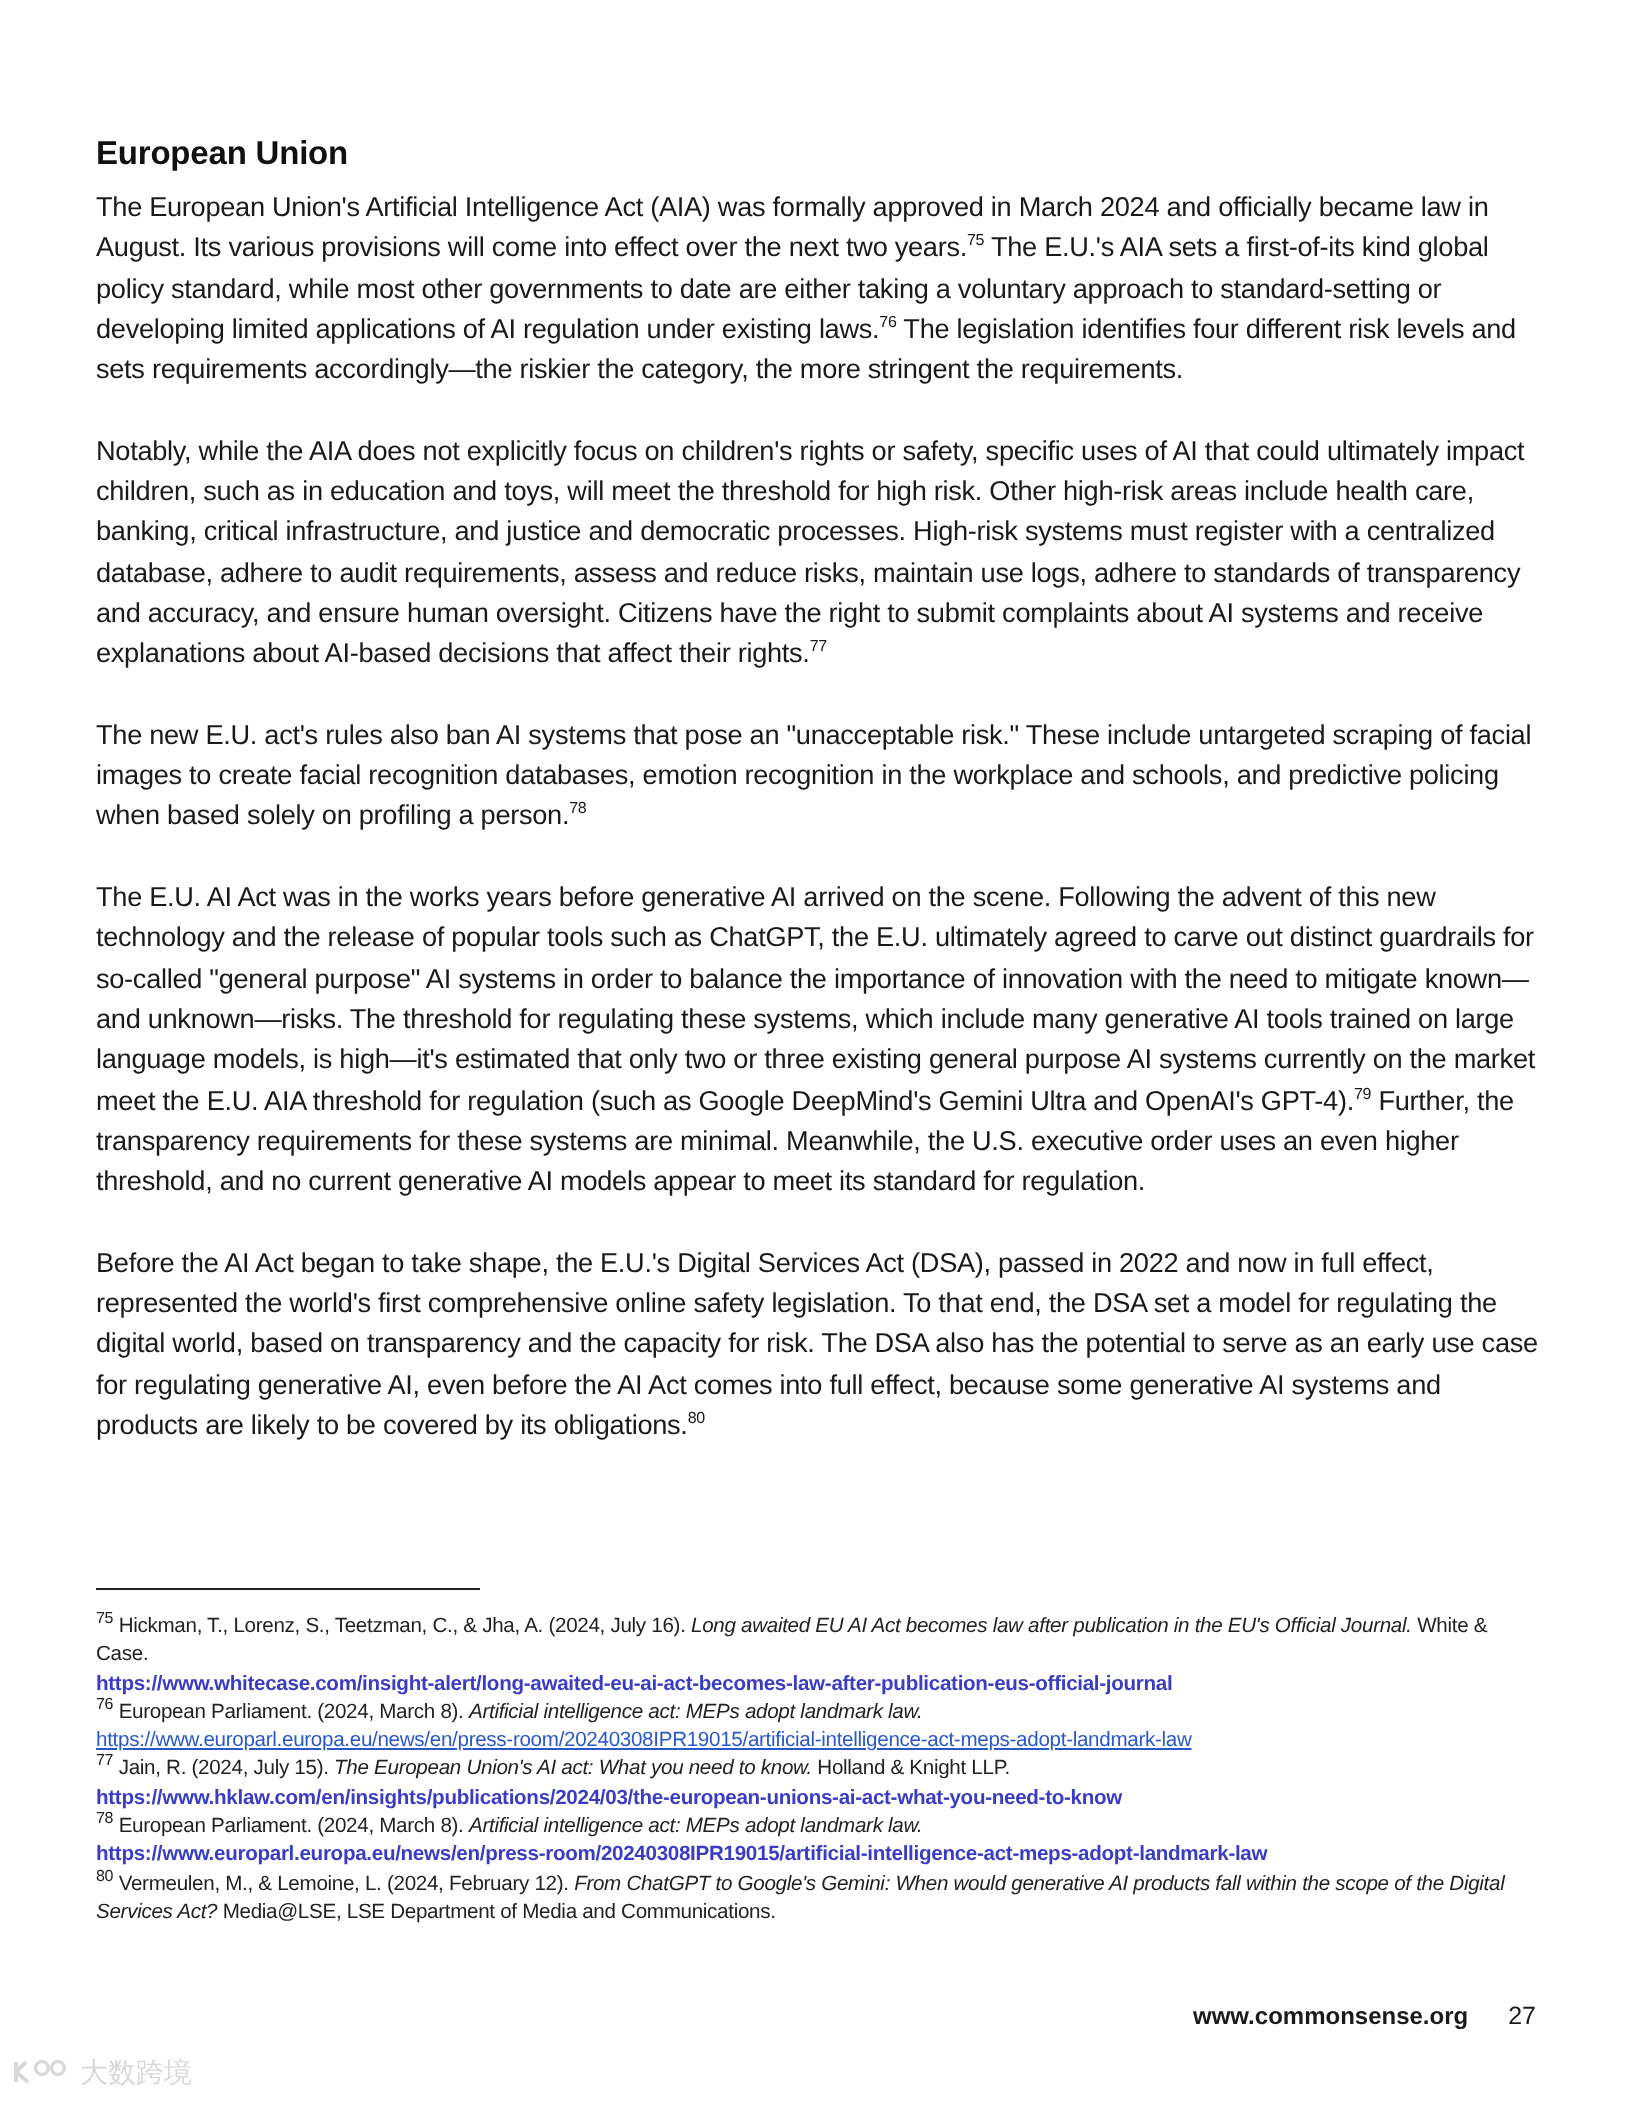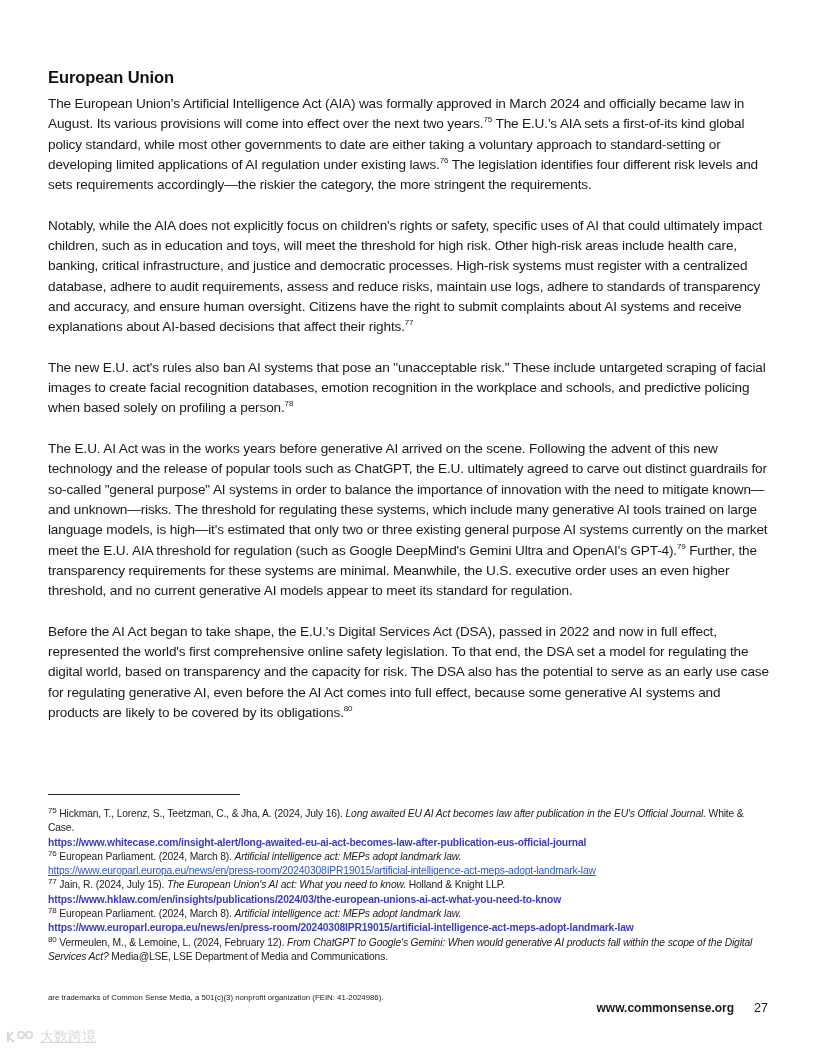--- a/index.html
+++ b/index.html
@@ -96,26 +96,24 @@
     }
     .page-number {
       font-size: 12.5px;
       color: #1a1a1a;
     }
     .watermark {
       position: absolute;
       left: 6px;
       top: 1028px;
       display: flex;
-      align-items: center;
       gap: 4px;
       color: #d8d8d8;
       font-size: 14px;
       font-family: "DejaVu Sans", sans-serif;
-      text-decoration: underline;
     }
     .watermark-logo {
       width: 30px;
       height: 16px;
       display: inline-block;
     }
   </style>
 </head>
 <body>
 
@@ -134,21 +132,20 @@
 
 <div class="footnotes" id="footnotes">
     <div class="fn"><sup>75</sup><span> Hickman, T., Lorenz, S., Teetzman, C., &amp; Jha, A. (2024, July 16). </span><em>Long awaited EU AI Act becomes law after publication in the EU's Official Journal.</em><span> White &amp; Case.</span><a class="fn-link">https://www.whitecase.com/insight-alert/long-awaited-eu-ai-act-becomes-law-after-publication-eus-official-journal</a></div>
     <div class="fn"><sup>76</sup><span> European Parliament. (2024, March 8). </span><em>Artificial intelligence act: MEPs adopt landmark law.</em><a class="fn-link underlined">https://www.europarl.europa.eu/news/en/press-room/20240308IPR19015/artificial-intelligence-act-meps-adopt-landmark-law</a></div>
     <div class="fn"><sup>77</sup><span> Jain, R. (2024, July 15). </span><em>The European Union's AI act: What you need to know.</em><span> Holland &amp; Knight LLP.</span><a class="fn-link">https://www.hklaw.com/en/insights/publications/2024/03/the-european-unions-ai-act-what-you-need-to-know</a></div>
     <div class="fn"><sup>78</sup><span> European Parliament. (2024, March 8). </span><em>Artificial intelligence act: MEPs adopt landmark law.</em><a class="fn-link">https://www.europarl.europa.eu/news/en/press-room/20240308IPR19015/artificial-intelligence-act-meps-adopt-landmark-law</a></div>
     <div class="fn"><sup>80</sup><span> Vermeulen, M., &amp; Lemoine, L. (2024, February 12). </span><em>From ChatGPT to Google's Gemini: When would generative AI products fall within the scope of the Digital Services Act?</em><span> Media@LSE, LSE Department of Media and Communications.</span></div>
   </div>
 
 <div class="footer-copyright">
-  <div>are trademarks of Common Sense Media, a 501(c)(3) nonprofit organization (FEIN: 41-2024986).</div>
 </div>
 
 <div class="footer-right">
   <span class="footer-url">www.commonsense.org</span>
   <span class="page-number">27</span>
 </div>
 
 <div class="watermark">
   <span class="watermark-logo">
     <svg width="30" height="16" viewBox="0 0 30 16">

